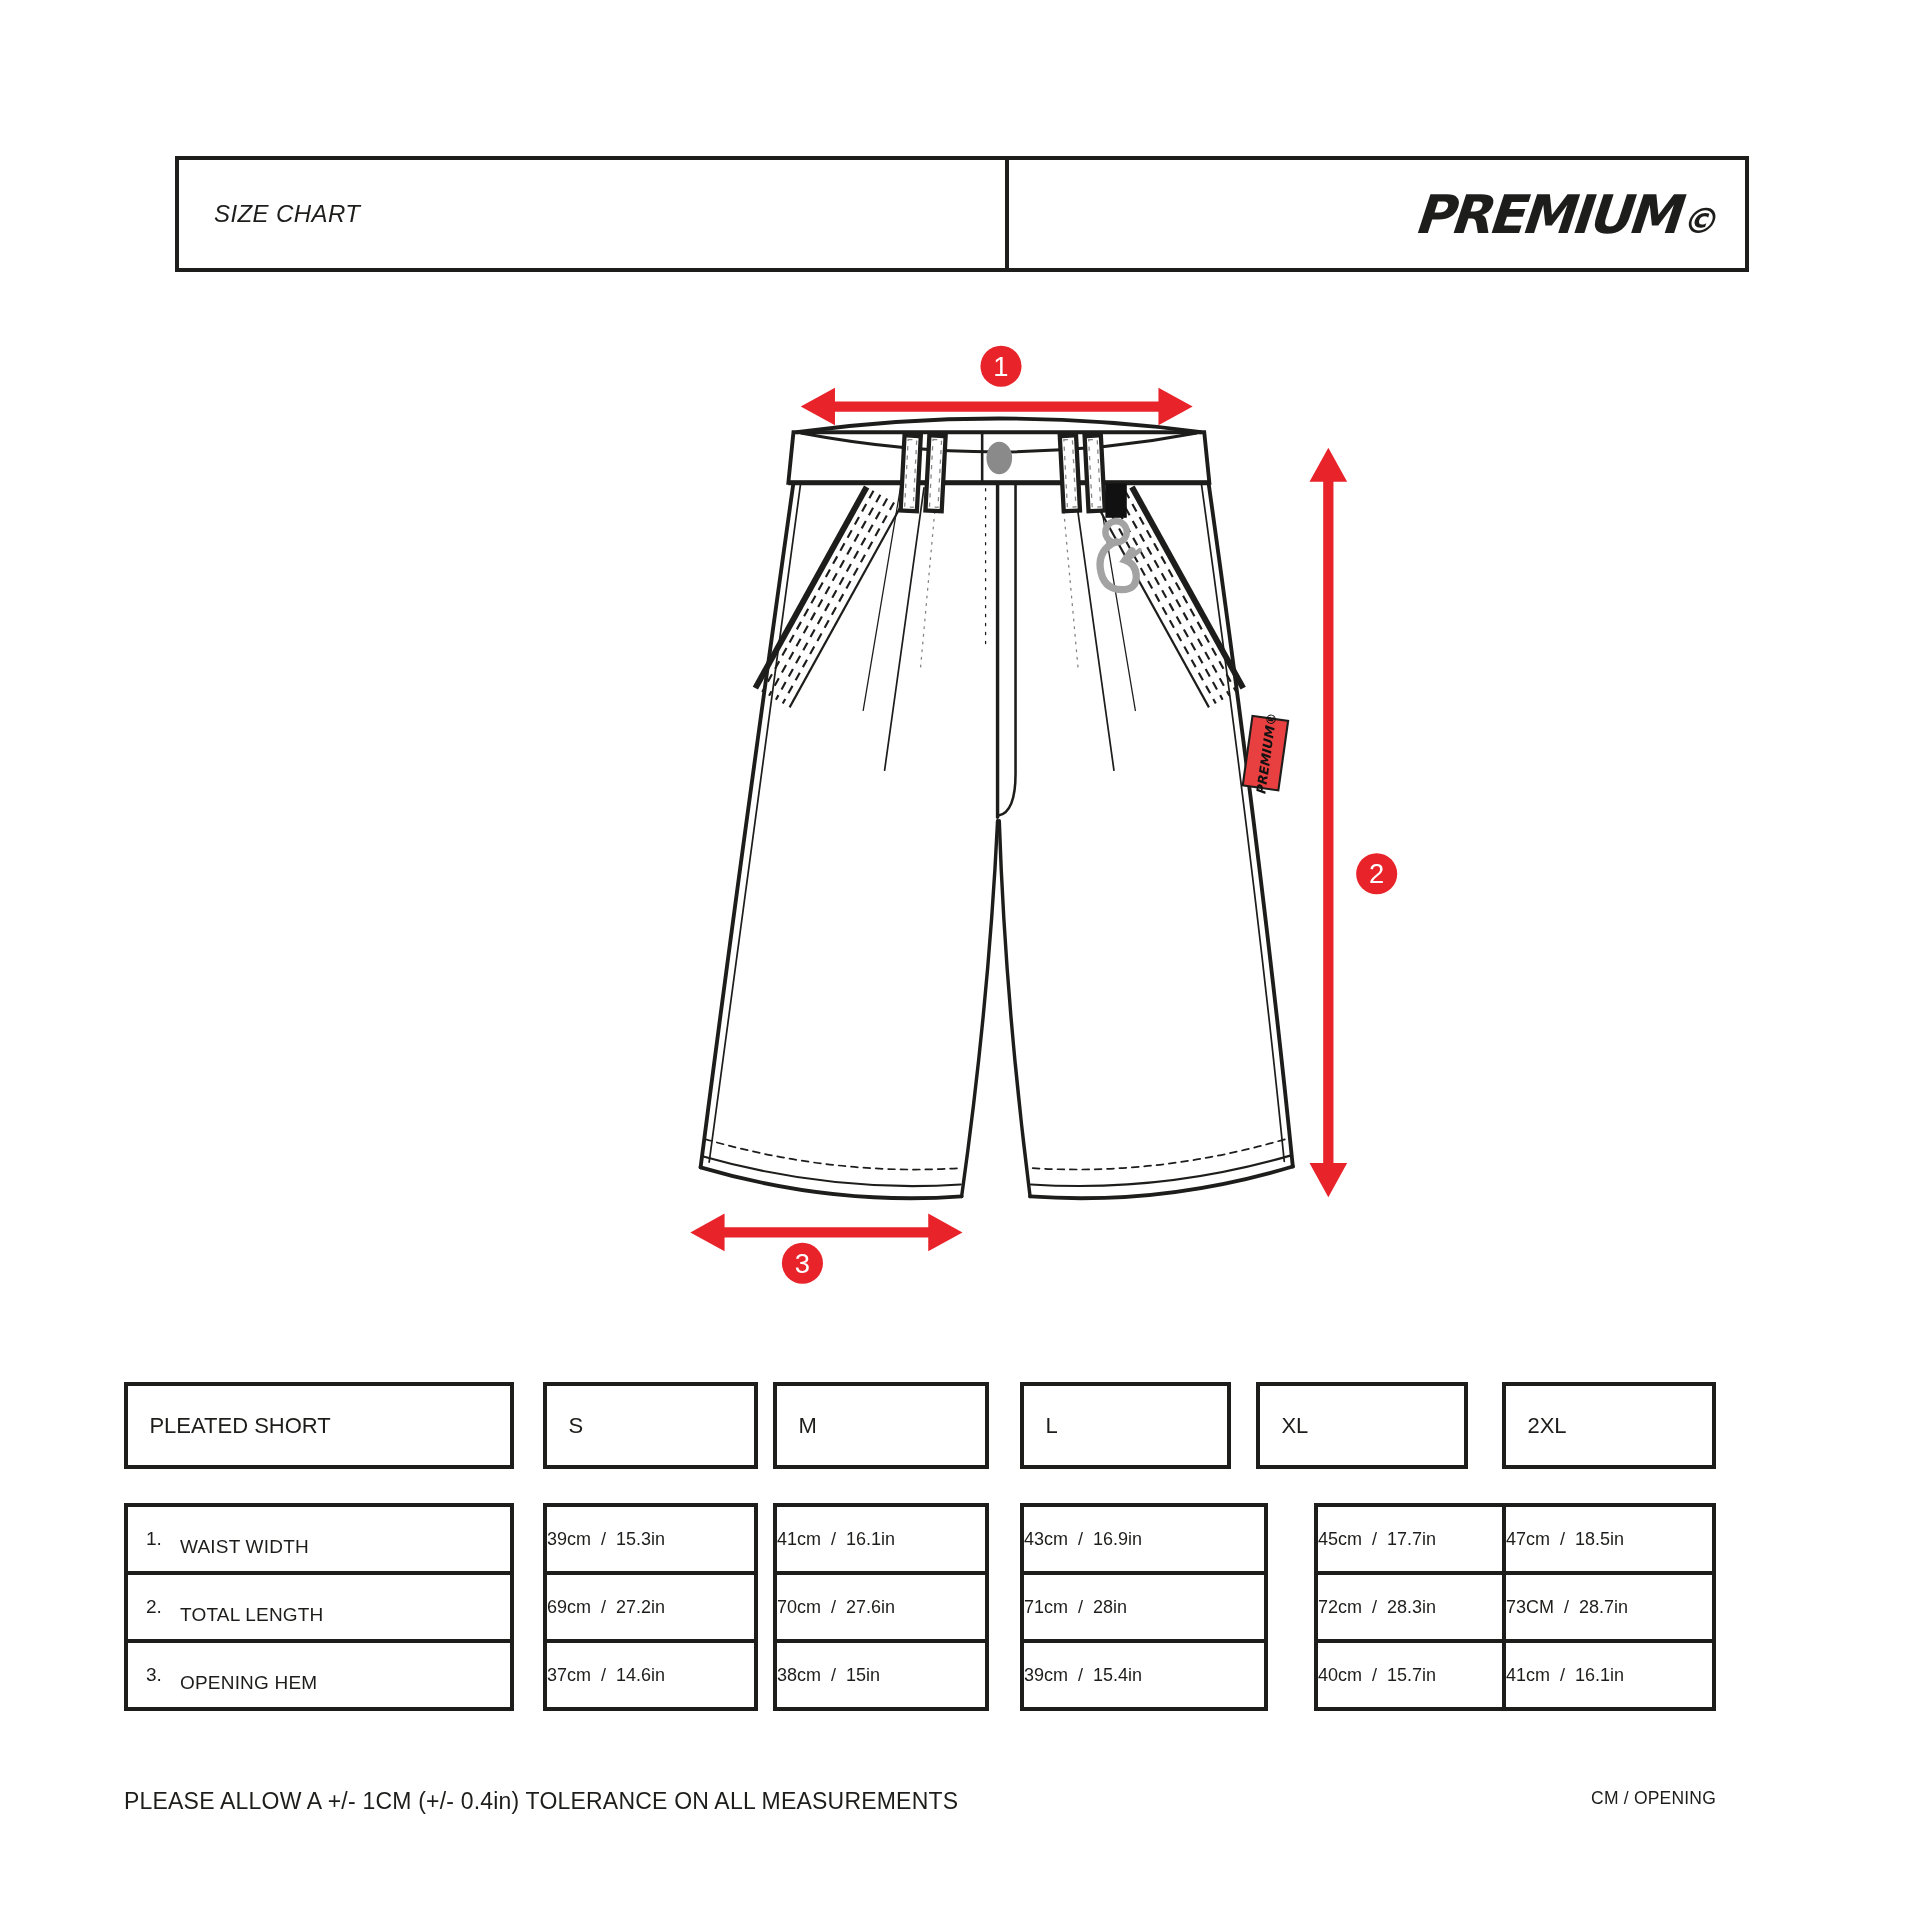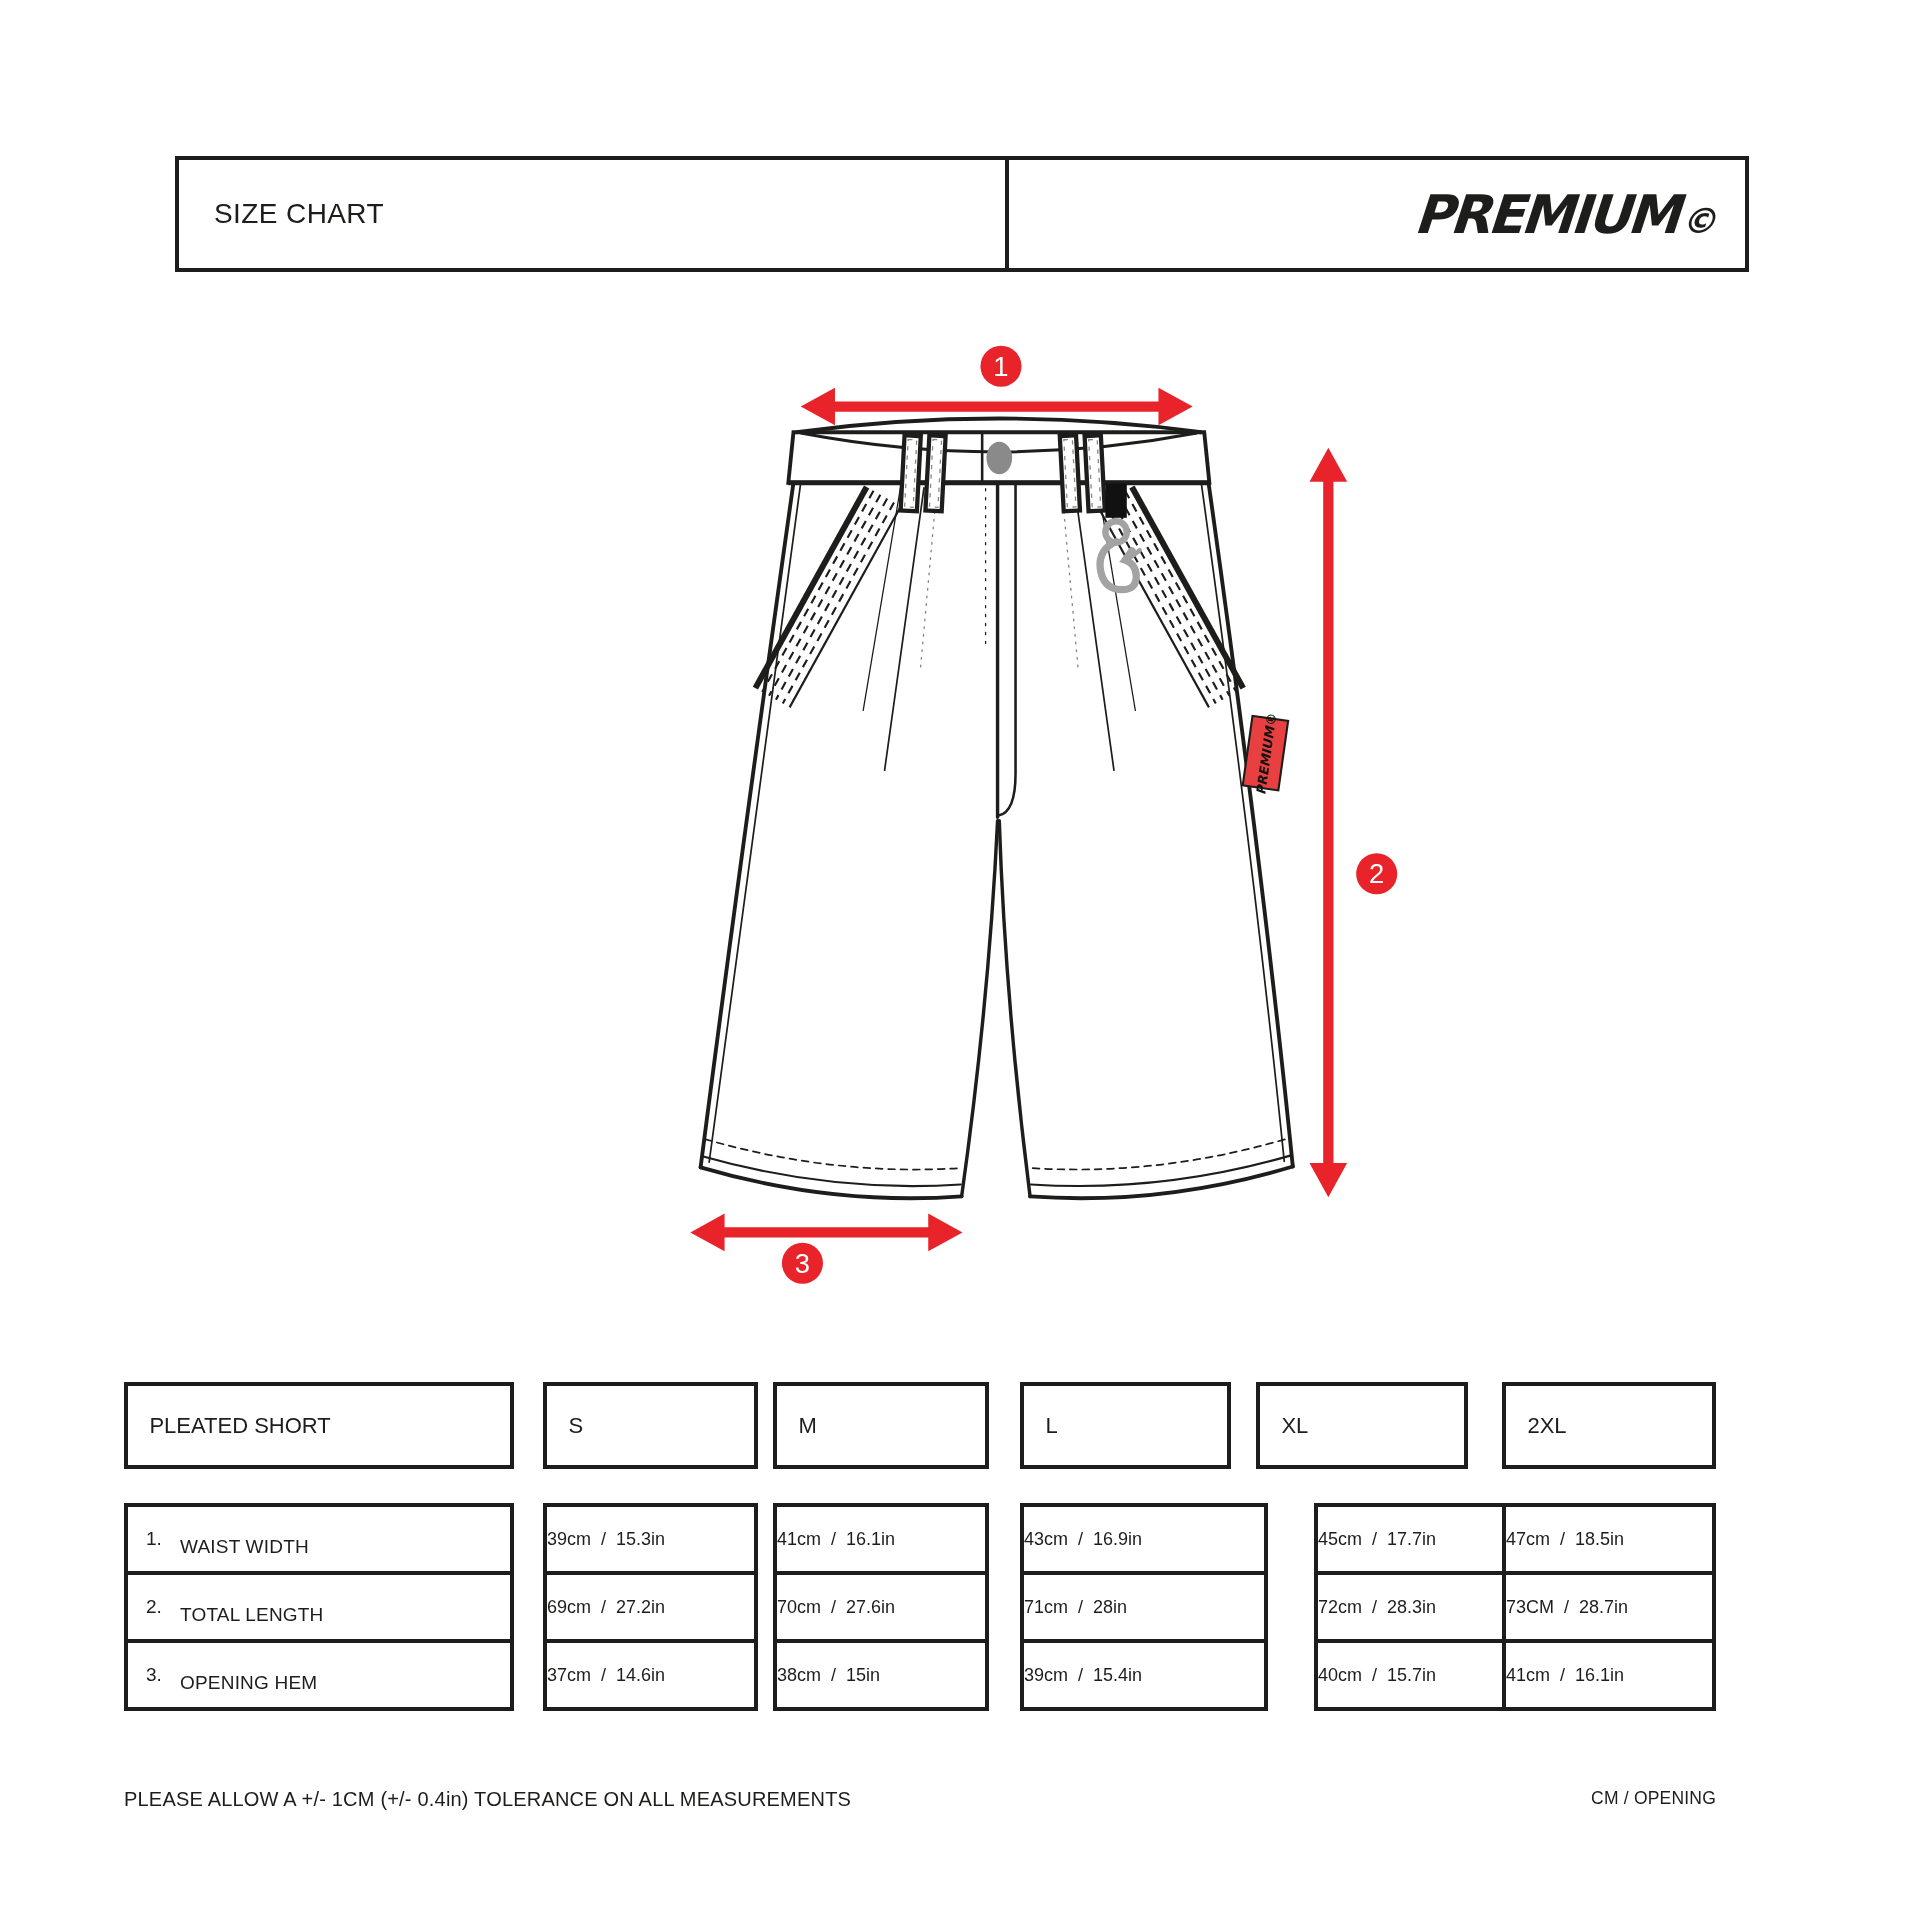--- a/index.html
+++ b/index.html
@@ -4,42 +4,42 @@
 <style>
   html,body{margin:0;padding:0;background:#ffffff;}
   .page{position:relative;width:1926px;height:1926px;background:#ffffff;overflow:hidden;
         font-family:"Liberation Sans",sans-serif;color:#1d1d1b;}
 
   
   .header-box{position:absolute;left:175px;top:156px;width:1574px;height:116px;
               border:4.7px solid #1d1d1b;box-sizing:border-box;display:flex;background:#fff;}
   .header-left{flex:0 0 830px;border-right:4.7px solid #1d1d1b;display:flex;align-items:center;
                padding-left:35px;box-sizing:border-box;}
-  .header-title{font-size:28px;letter-spacing:0.4px;}
+  .header-title{font-size:24px;letter-spacing:0.4px;font-style:italic;}
   .header-right{flex:1;display:flex;align-items:center;justify-content:flex-end;padding-right:23.5px;}
   .brand{font-family:"DejaVu Sans",sans-serif;font-weight:bold;font-size:53px;
          letter-spacing:-3px;transform:skewX(-18deg);white-space:nowrap;}
   .brand-mark{font-size:35px;letter-spacing:0;margin-left:4.3px;}
 
   
   .garment{position:absolute;left:633px;top:325px;width:813px;height:1036px;}
 
   
   .hbox,.vbox{position:absolute;border:4.3px solid #1d1d1b;box-sizing:border-box;background:#fff;}
   .hbox{top:1382px;height:87px;display:flex;align-items:center;}
   .hbox .cell-text{font-size:22px;padding-left:21.4px;}
   .vbox{top:1503px;height:208px;display:flex;flex-direction:column;}
   .vrow{flex:1;display:flex;align-items:center;}
   .vrow + .vrow{border-top:4.3px solid #1d1d1b;}
   .row-num{display:inline-block;width:34px;padding-left:18px;font-size:19px;}
   .row-label{font-size:19px;letter-spacing:0.2px;margin-top:16px;}
   .val{font-size:18px;white-space:pre;}
 
   
-  .footer-note{position:absolute;left:124px;top:1788px;font-size:20px;letter-spacing:0.2px;}
+  .footer-note{position:absolute;left:124px;top:1788px;font-size:23px;letter-spacing:0.2px;}
   .footer-units{position:absolute;right:210px;top:1788px;font-size:17.5px;letter-spacing:0.2px;}
 </style>
 </head>
 <body>
 
 <div class="page">
 
   <div class="header-box">
     <div class="header-left">
       <span class="header-title">SIZE CHART</span>

